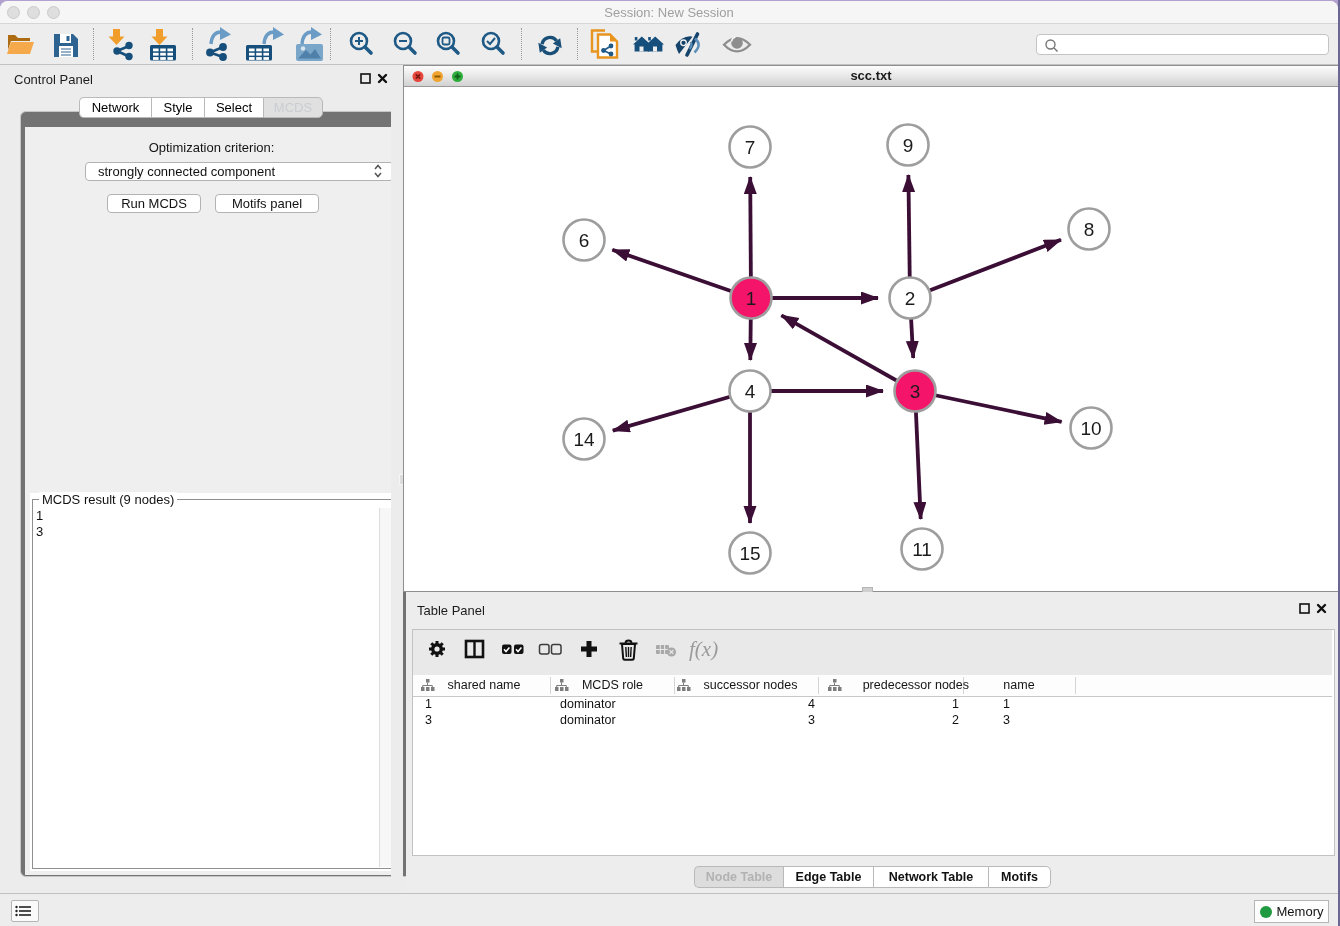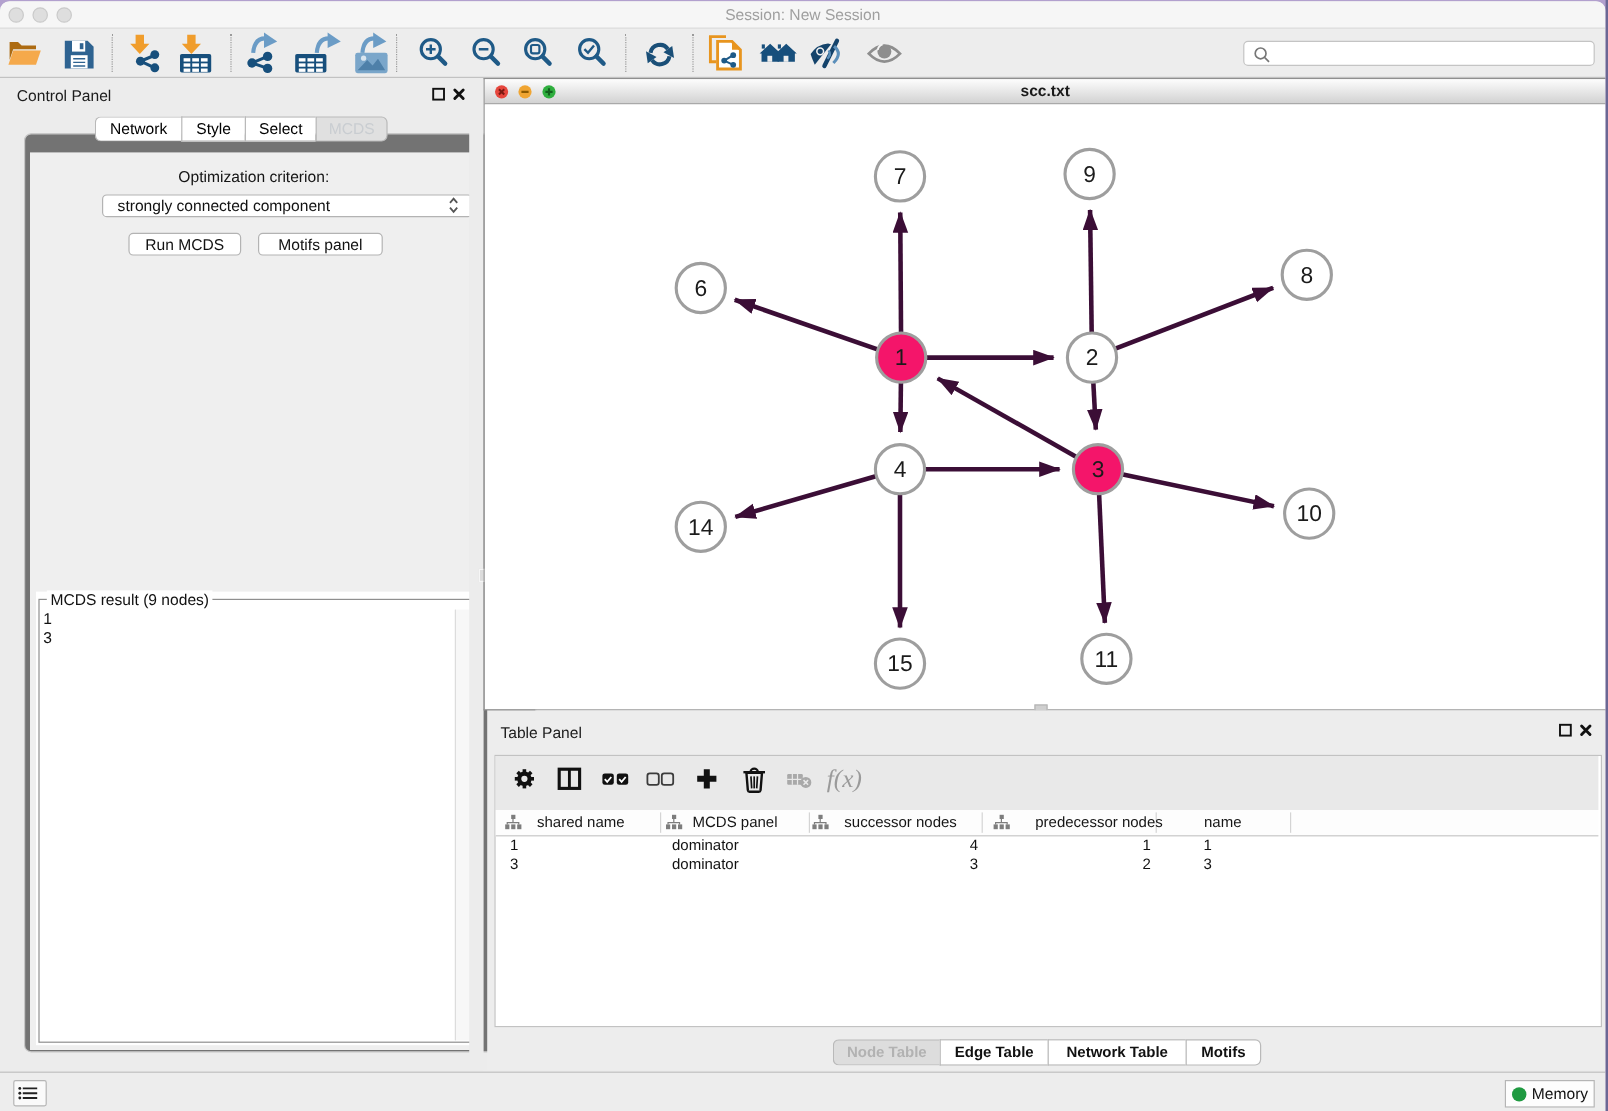--- a/index.html
+++ b/index.html
@@ -398,21 +398,21 @@
         <svg class="hicon" style="position:absolute;left:415px;top:4px" width="13" height="13">
             <g fill="#7d7d7d">
               <rect x="5" y="0" width="3.5" height="3.5"></rect>
               <rect x="0" y="8" width="3.5" height="4"></rect>
               <rect x="5" y="8" width="3.5" height="4"></rect>
               <rect x="10" y="8" width="3.5" height="4"></rect>
               <path d="M6.5,3.5 v3 M1.7,8 v-1.5 h9.6 V8" fill="none" stroke="#7d7d7d" stroke-width="1"></path>
             </g>
           </svg>
         <div class="hlabel" style="left:20px;width:102px;text-align:center">shared name</div>
-        <div class="hlabel" style="left:148px;width:103px;text-align:center">MCDS panel</div>
+        <div class="hlabel" style="left:148px;width:103px;text-align:center">MCDS role</div>
         <div class="hlabel" style="left:286px;width:103px;text-align:center">successor nodes</div>
         <div class="hlabel" style="left:436px;width:120px;text-align:right">predecessor nodes</div>
         <div class="hlabel" style="left:555px;width:102px;text-align:center">name</div>
       </div>
       <div class="trow" style="top:67px">
           <span style="position:absolute;left:12px">1</span>
           <span style="position:absolute;left:147px">dominator</span>
           <span style="position:absolute;left:330px;width:72px;text-align:right">4</span>
           <span style="position:absolute;left:480px;width:66px;text-align:right">1</span>
           <span style="position:absolute;left:590px">1</span>

